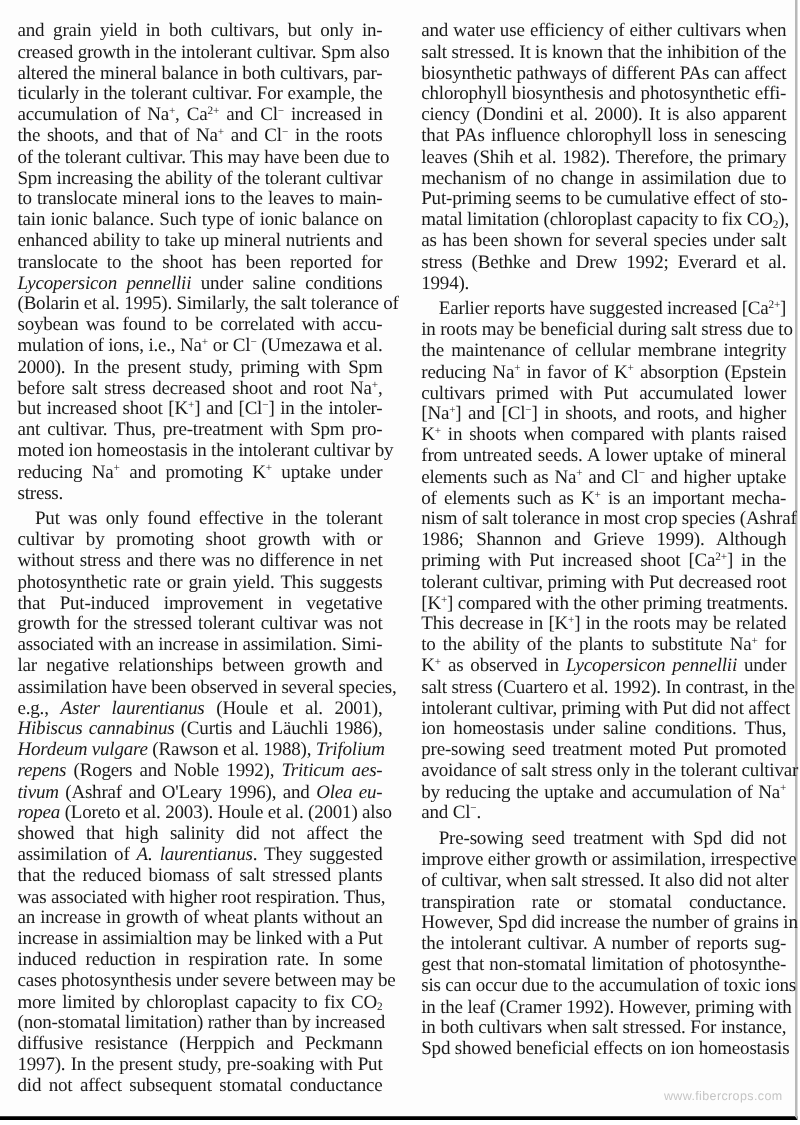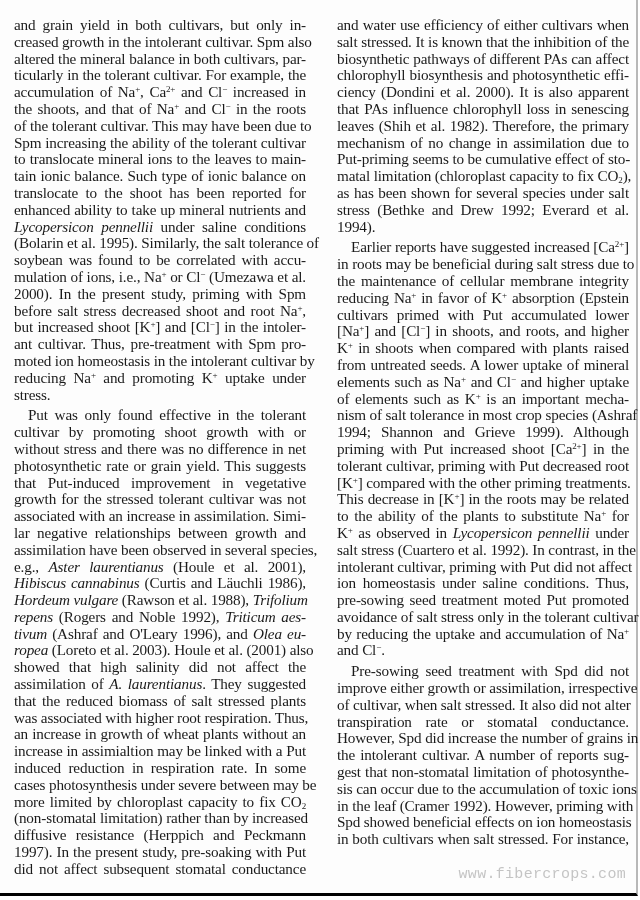--- a/index.html
+++ b/index.html
@@ -28,42 +28,42 @@
     text-align: justify; text-align-last: justify;
     overflow: visible;
   }
   .ln.last { text-align-last: left; }
   .ln.indent { padding-left: 14px; }
   sup { font-size: 9px; line-height: 0; vertical-align: 5px; }
   sub { font-size: 9px; line-height: 0; vertical-align: -2px; }
   i { font-style: italic; }
   .watermark {
     position: absolute; right: 10px; bottom: 10px;
-    font-family: Liberation Mono, monospace; font-size: 15px;
+    font-family: Liberation Sans, sans-serif; font-size: 10px;
     color: rgba(150,150,150,0.55); letter-spacing: 0.3px;
   }
 </style>
 </head>
 <body>
 
 <div class="page">
   <div class="col col-left">
       <div class="para">
         <span class="ln">and grain yield in both cultivars, but only in-</span>
         <span class="ln">creased growth in the intolerant cultivar. Spm also</span>
         <span class="ln">altered the mineral balance in both cultivars, par-</span>
         <span class="ln">ticularly in the tolerant cultivar. For example, the</span>
         <span class="ln">accumulation of Na<sup>+</sup>, Ca<sup>2+</sup> and Cl<sup>−</sup> increased in</span>
         <span class="ln">the shoots, and that of Na<sup>+</sup> and Cl<sup>−</sup> in the roots</span>
         <span class="ln">of the tolerant cultivar. This may have been due to</span>
         <span class="ln">Spm increasing the ability of the tolerant cultivar</span>
         <span class="ln">to translocate mineral ions to the leaves to main-</span>
         <span class="ln">tain ionic balance. Such type of ionic balance on</span>
+        <span class="ln">enhanced ability to take up mineral nutrients and</span>
         <span class="ln">translocate to the shoot has been reported for</span>
-        <span class="ln">enhanced ability to take up mineral nutrients and</span>
         <span class="ln"><i>Lycopersicon pennellii</i> under saline conditions</span>
         <span class="ln">(Bolarin et al. 1995). Similarly, the salt tolerance of</span>
         <span class="ln">soybean was found to be correlated with accu-</span>
         <span class="ln">mulation of ions, i.e., Na<sup>+</sup> or Cl<sup>−</sup> (Umezawa et al.</span>
         <span class="ln">2000). In the present study, priming with Spm</span>
         <span class="ln">before salt stress decreased shoot and root Na<sup>+</sup>,</span>
         <span class="ln">but increased shoot [K<sup>+</sup>] and [Cl<sup>−</sup>] in the intoler-</span>
         <span class="ln">ant cultivar. Thus, pre-treatment with Spm pro-</span>
         <span class="ln">moted ion homeostasis in the intolerant cultivar by</span>
         <span class="ln">reducing Na<sup>+</sup> and promoting K<sup>+</sup> uptake under</span>
@@ -121,21 +121,21 @@
         <span class="ln">in roots may be beneficial during salt stress due to</span>
         <span class="ln">the maintenance of cellular membrane integrity</span>
         <span class="ln">reducing Na<sup>+</sup> in favor of K<sup>+</sup> absorption (Epstein</span>
         <span class="ln">cultivars primed with Put accumulated lower</span>
         <span class="ln">[Na<sup>+</sup>] and [Cl<sup>−</sup>] in shoots, and roots, and higher</span>
         <span class="ln">K<sup>+</sup> in shoots when compared with plants raised</span>
         <span class="ln">from untreated seeds. A lower uptake of mineral</span>
         <span class="ln">elements such as Na<sup>+</sup> and Cl<sup>−</sup> and higher uptake</span>
         <span class="ln">of elements such as K<sup>+</sup> is an important mecha-</span>
         <span class="ln">nism of salt tolerance in most crop species (Ashraf</span>
-        <span class="ln">1994; Shannon and Grieve 1999). Although</span>
+        <span class="ln">1986; Shannon and Grieve 1999). Although</span>
         <span class="ln">priming with Put increased shoot [Ca<sup>2+</sup>] in the</span>
         <span class="ln">tolerant cultivar, priming with Put decreased root</span>
         <span class="ln">[K<sup>+</sup>] compared with the other priming treatments.</span>
         <span class="ln">This decrease in [K<sup>+</sup>] in the roots may be related</span>
         <span class="ln">to the ability of the plants to substitute Na<sup>+</sup> for</span>
         <span class="ln">K<sup>+</sup> as observed in <i>Lycopersicon pennellii</i> under</span>
         <span class="ln">salt stress (Cuartero et al. 1992). In contrast, in the</span>
         <span class="ln">intolerant cultivar, priming with Put did not affect</span>
         <span class="ln">ion homeostasis under saline conditions. Thus,</span>
         <span class="ln">pre-sowing seed treatment moted Put promoted</span>
@@ -146,18 +146,18 @@
       <div class="para">
         <span class="ln indent">Pre-sowing seed treatment with Spd did not</span>
         <span class="ln">improve either growth or assimilation, irrespective</span>
         <span class="ln">of cultivar, when salt stressed. It also did not alter</span>
         <span class="ln">transpiration rate or stomatal conductance.</span>
         <span class="ln">However, Spd did increase the number of grains in</span>
         <span class="ln">the intolerant cultivar. A number of reports sug-</span>
         <span class="ln">gest that non-stomatal limitation of photosynthe-</span>
         <span class="ln">sis can occur due to the accumulation of toxic ions</span>
         <span class="ln">in the leaf (Cramer 1992). However, priming with</span>
+        <span class="ln">in both cultivars when salt stressed. For instance,</span>
         <span class="ln">Spd showed beneficial effects on ion homeostasis</span>
-        <span class="ln">in both cultivars when salt stressed. For instance,</span>
       </div>
     </div>
   <div class="watermark">www.fibercrops.com</div>
 </div>
 
 </body></html>

